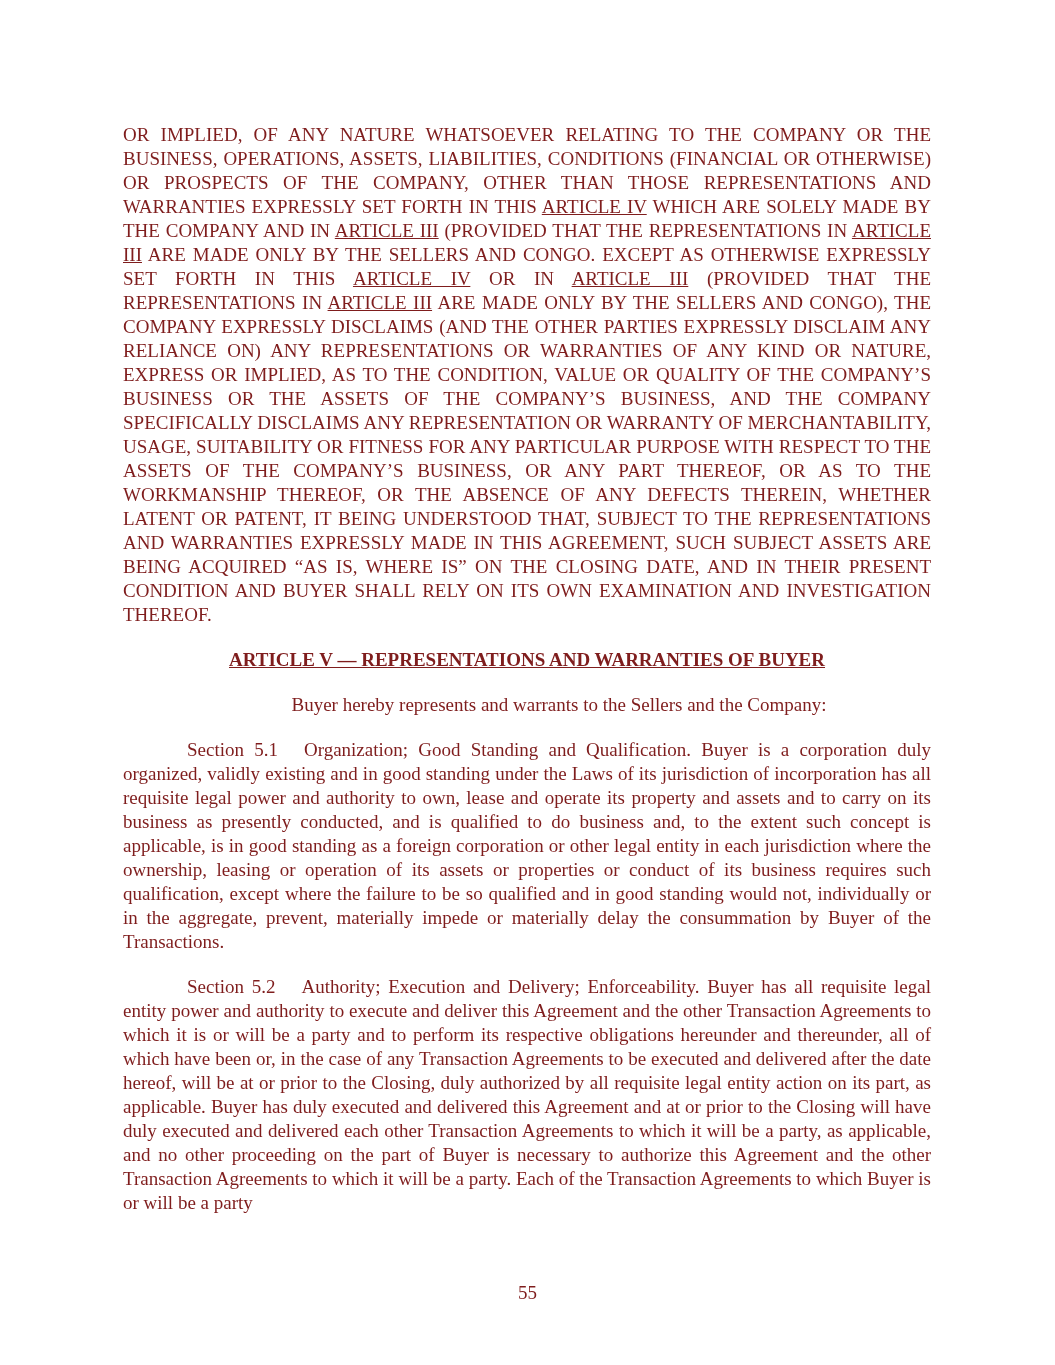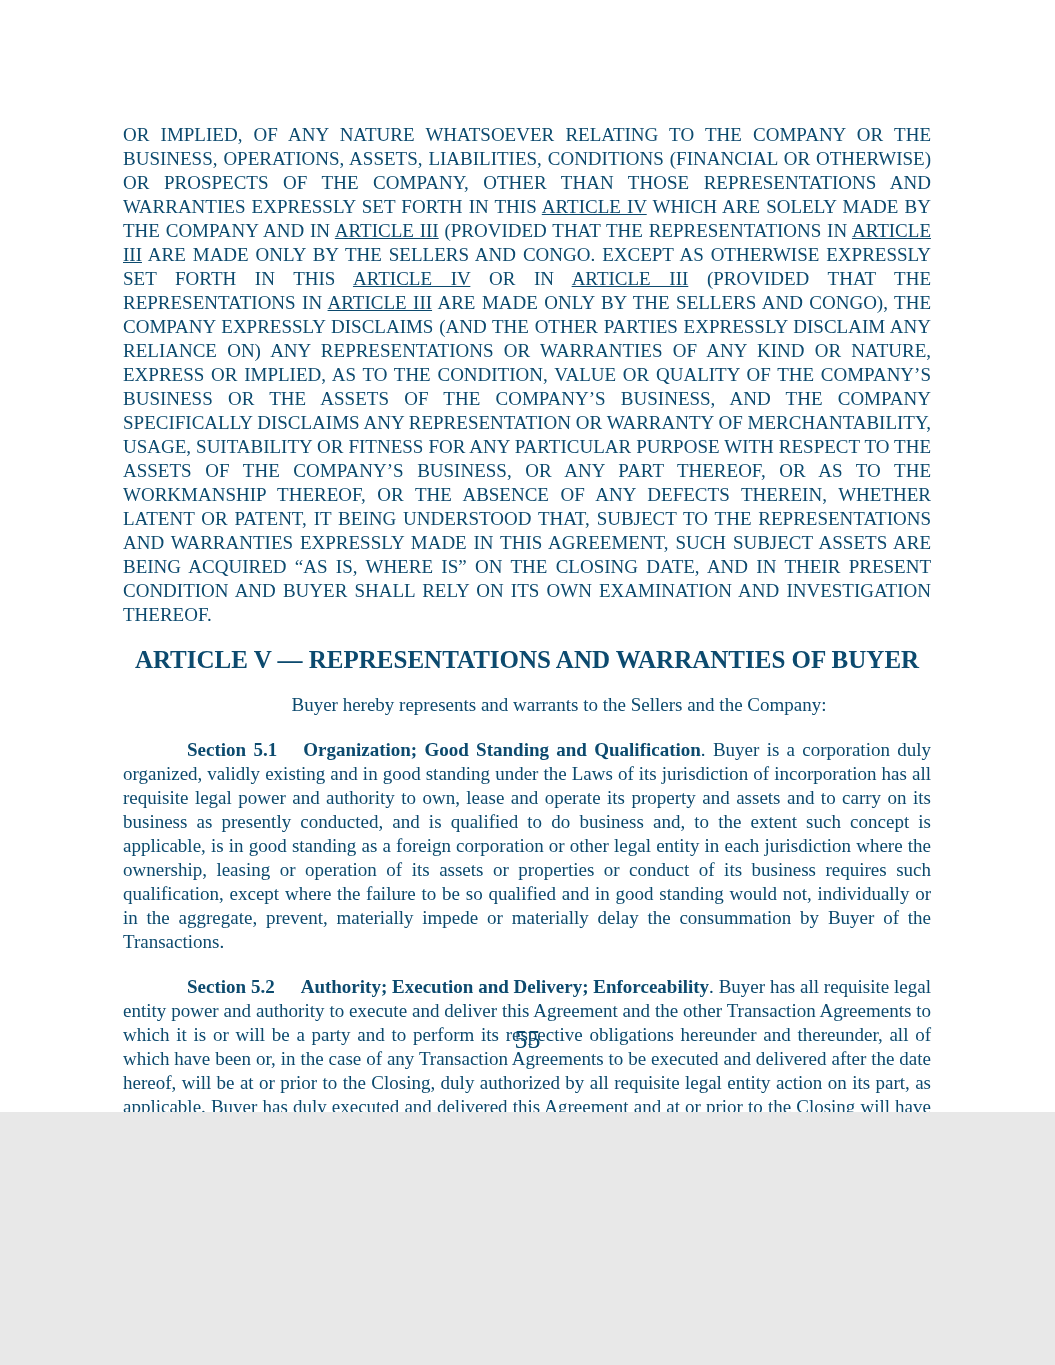--- a/index.html
+++ b/index.html
@@ -3,60 +3,61 @@
 <meta charset="utf-8">
 <style>
   html, body {
     margin: 0;
     padding: 0;
     background: #e8e8e8;
   }
   .page {
     position: relative;
     width: 1055px;
-    height: 1112px;
+    height: 1365px;
     margin: 0 auto;
     background: #ffffff;
     box-sizing: border-box;
     padding: 123px 124px 0 123px;
     font-family: "Liberation Serif", serif;
     font-size: 19px;
     line-height: 24px;
-    color: #0c4a6e;
+    color: #7f1d1d;
   }
   .para {
     margin: 0 0 21px 0;
     text-align: justify;
   }
   .para.no-justify {
     text-align: center;
   }
   .indent {
     text-indent: 64px;
   }
   .heading {
     font-weight: bold;
     text-align: center;
-    font-size: 25px;
+    font-size: 19px;
     line-height: 24px;
     margin: 0 0 21px 0;
+    text-decoration: underline;
   }
-  .b { font-weight: bold; }
+  .b { font-weight: normal; }
   .u { text-decoration: underline; }
   .tab {
     display: inline-block;
     width: 26px;
   }
   .footer {
     position: absolute;
     bottom: 60px;
     left: 0;
     right: 0;
     text-align: center;
-    font-size: 26px;
+    font-size: 19px;
     line-height: 24px;
     margin-top: 20px;
   }
 </style>
 </head>
 <body>
 
 <div class="page">
 
   <p class="para"><span>OR IMPLIED, OF ANY NATURE WHATSOEVER RELATING TO THE COMPANY OR THE BUSINESS, OPERATIONS, ASSETS, LIABILITIES, CONDITIONS (FINANCIAL OR OTHERWISE) OR PROSPECTS OF THE COMPANY, OTHER THAN THOSE REPRESENTATIONS AND WARRANTIES EXPRESSLY SET FORTH IN THIS </span><span class="u">ARTICLE IV</span><span> WHICH ARE SOLELY MADE BY THE COMPANY AND IN </span><span class="u">ARTICLE III</span><span> (PROVIDED THAT THE REPRESENTATIONS IN </span><span class="u">ARTICLE III</span><span> ARE MADE ONLY BY THE SELLERS AND CONGO.  EXCEPT AS OTHERWISE EXPRESSLY SET FORTH IN THIS </span><span class="u">ARTICLE IV</span><span> OR IN </span><span class="u">ARTICLE III</span><span> (PROVIDED THAT THE REPRESENTATIONS IN </span><span class="u">ARTICLE III</span><span> ARE MADE ONLY BY THE SELLERS AND CONGO), THE COMPANY EXPRESSLY DISCLAIMS (AND THE OTHER PARTIES EXPRESSLY DISCLAIM ANY RELIANCE ON) ANY REPRESENTATIONS OR WARRANTIES OF ANY KIND OR NATURE, EXPRESS OR IMPLIED, AS TO THE CONDITION, VALUE OR QUALITY OF THE COMPANY’S BUSINESS OR THE ASSETS OF THE COMPANY’S BUSINESS, AND THE COMPANY SPECIFICALLY DISCLAIMS ANY REPRESENTATION OR WARRANTY OF MERCHANTABILITY, USAGE, SUITABILITY OR FITNESS FOR ANY PARTICULAR PURPOSE WITH RESPECT TO THE ASSETS OF THE COMPANY’S BUSINESS, OR ANY PART THEREOF, OR AS TO THE WORKMANSHIP THEREOF, OR THE ABSENCE OF ANY DEFECTS THEREIN, WHETHER LATENT OR PATENT, IT BEING UNDERSTOOD THAT, SUBJECT TO THE REPRESENTATIONS AND WARRANTIES EXPRESSLY MADE IN THIS AGREEMENT, SUCH SUBJECT ASSETS ARE BEING ACQUIRED “AS IS, WHERE IS” ON THE CLOSING DATE, AND IN THEIR PRESENT CONDITION AND BUYER SHALL RELY ON ITS OWN EXAMINATION AND INVESTIGATION THEREOF.</span></p>

